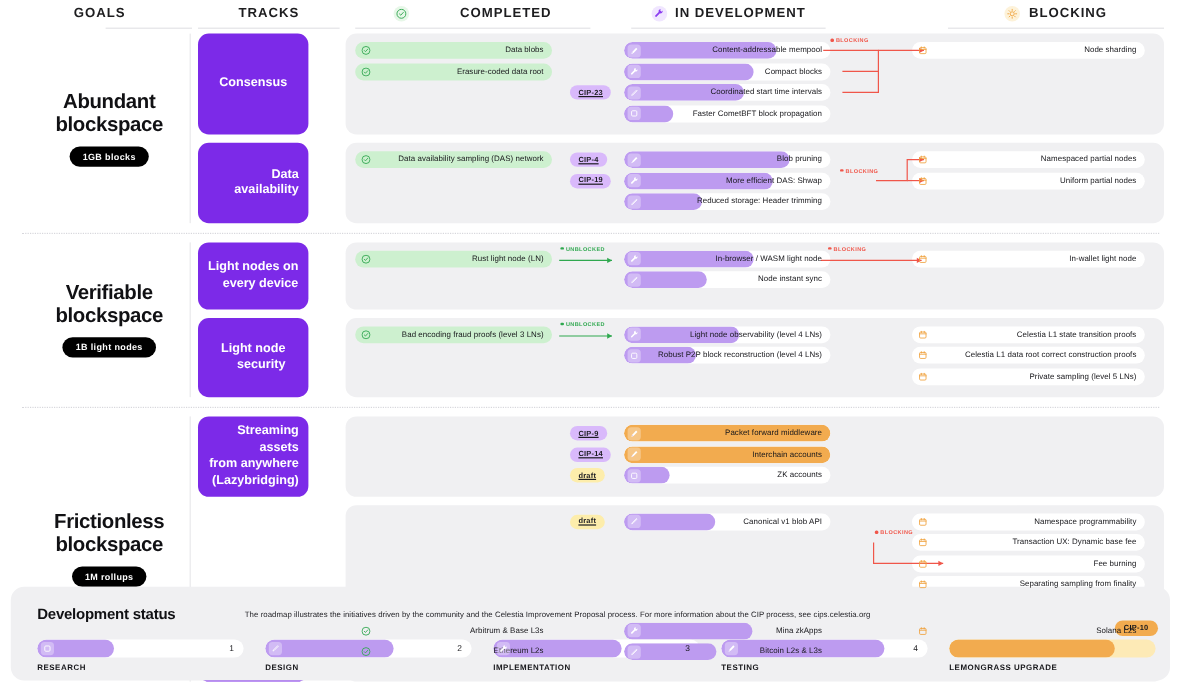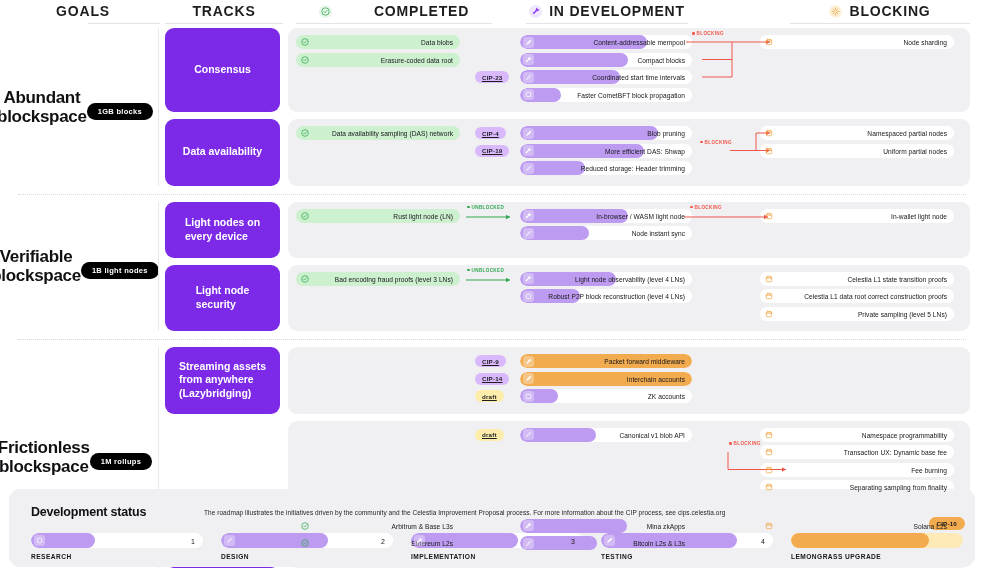--- a/index.html
+++ b/index.html
@@ -11,62 +11,62 @@
   }
   .page { position: relative; width: 984px; height: 573px; }
 
   
   .headers { position: relative; height: 24px; }
   .hdr {
     position: absolute; top: 0; height: 22px;
     display: flex; align-items: center; justify-content: center; gap: 7px;
   }
   .hdr-label {
-    font-size: 14px; font-weight: bold; letter-spacing: .8px; color: #1d1d1f;
+    font-size: 11px; font-weight: bold; letter-spacing: .8px; color: #1d1d1f;
     white-space: nowrap;
   }
   .hdr-rule { position: absolute; top: 23px; height: 1px; background: #e3e3e6; }
   .hdr-icon {
     width: 13px; height: 13px; border-radius: 50%;
     display: flex; align-items: center; justify-content: center;
     flex: 0 0 auto;
   }
   .hdr-icon svg { display: block; }
   .ic-done { background: #e7f7e8; }
   .ic-dev  { background: #f0e6ff; }
   .ic-up   { background: #fdf2d9; }
   .group-divider { position: absolute; left: 18px; right: 18px; height: 0;
       border-top: 1px dotted #d7d7dc; }
 
   .goal-cell {
-    position: absolute; left: 0; width: 150px;
-    display: flex; flex-direction: row; align-items: center; justify-content: center;
+    position: absolute; left: 16px; width: 150px;
+    display: flex; flex-direction: column; align-items: center; justify-content: center;
     text-align: center;
   }
   .goal-title {
     font-size: 17px; font-weight: bold; color: #111114; line-height: 1.12;
     letter-spacing: -.3px;
   }
   .goal-badge {
     margin-top: 9px; background: #000; color: #fff;
     font-size: 7.5px; font-weight: bold; letter-spacing: .3px;
     padding: 4px 11px; border-radius: 20px; white-space: nowrap;
   }
   .goal-sep { position: absolute; left: 158px; width: 1px; background: #e9e9ec; }
 
   
   .row { position: absolute; left: 165px; right: 14px; }
   .row-band {
     position: absolute; left: 123px; right: 0; top: 0; bottom: 0;
     background: #f0f0f2; border-radius: 9px;
   }
   .track-card {
-    position: absolute; left: 0; top: 0; width: 115px; bottom: 0;
+    position: absolute; left: 0; top: 0; width: 92px; bottom: 0;
     background: #7c2ae8; border-radius: 9px;
-    display: flex; align-items: center; justify-content: center; text-align: left;
+    display: flex; align-items: center; justify-content: center; text-align: right;
     color: #fff; font-size: 10.5px; font-weight: bold; line-height: 1.3;
     padding: 4px 8px;
   }
 
   
   .lane { position: absolute; top: 0; bottom: 0; }
   .lane-done { left: 131px;  width: 164px; }
   .lane-dev  { left: 307px;  width: 220px; }
   .lane-up   { left: 595px;  width: 194px; }
 

